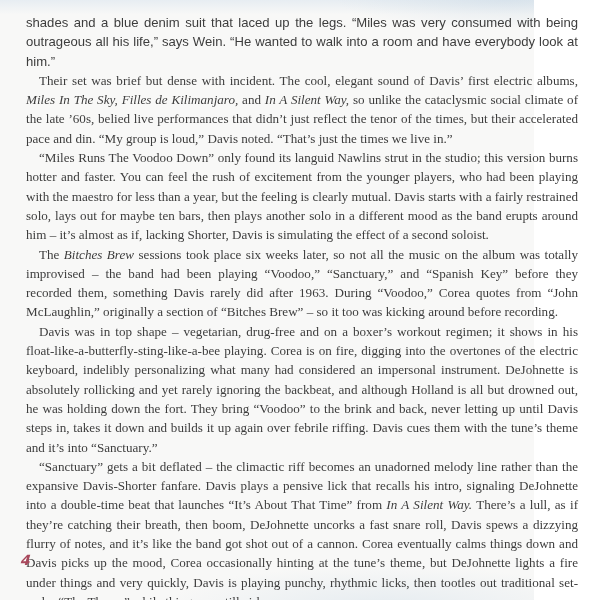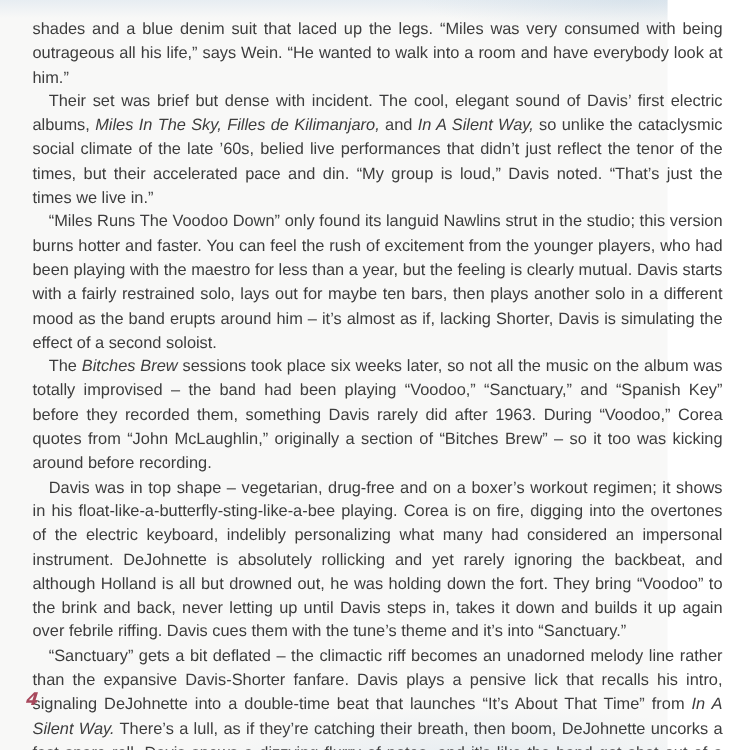--- a/index.html
+++ b/index.html
@@ -22,21 +22,21 @@
       linear-gradient(180deg, var(--top-tint) 0%, rgba(248,248,247,0) 2.4%),
       var(--bg-color);
   }
   .article{
     position:absolute;left:26px;top:13px;width:552px;
     font-size:13.1px;line-height:19.3px;color:var(--text-color);
     text-align:justify;
     -webkit-hyphens:none;hyphens:none;
   }
   .para{margin:0;padding:0;}
-  .para.indent{text-indent:13px;}
+  .para.indent{text-indent:13px;font-family:Liberation Serif, serif;}
   .para i{font-style:italic;}
   .page-number{
     position:absolute;left:21px;top:553px;
     color:var(--page-num-color);
     font:italic 700 14px/14px "DejaVu Sans",sans-serif;
     transform:skewX(-6deg);
   }
 </style>
 </head>
 <body>

